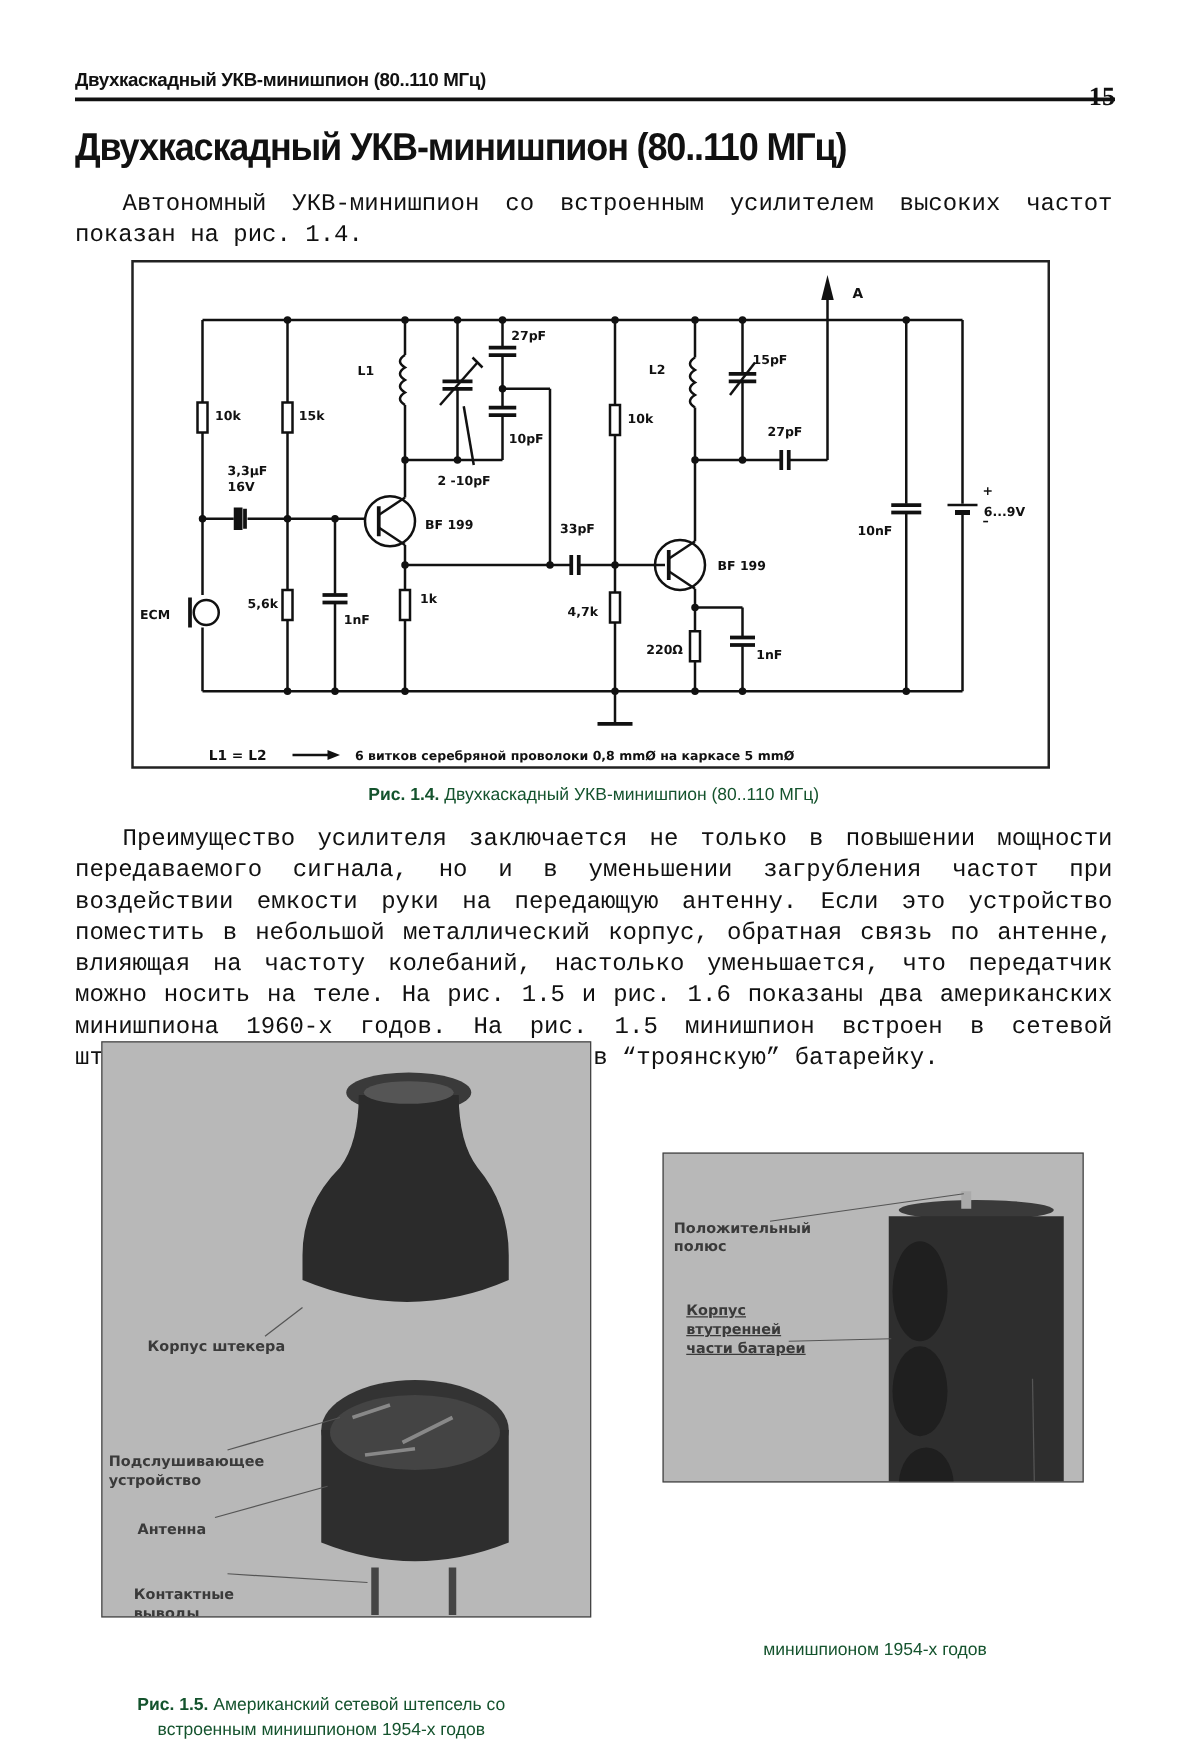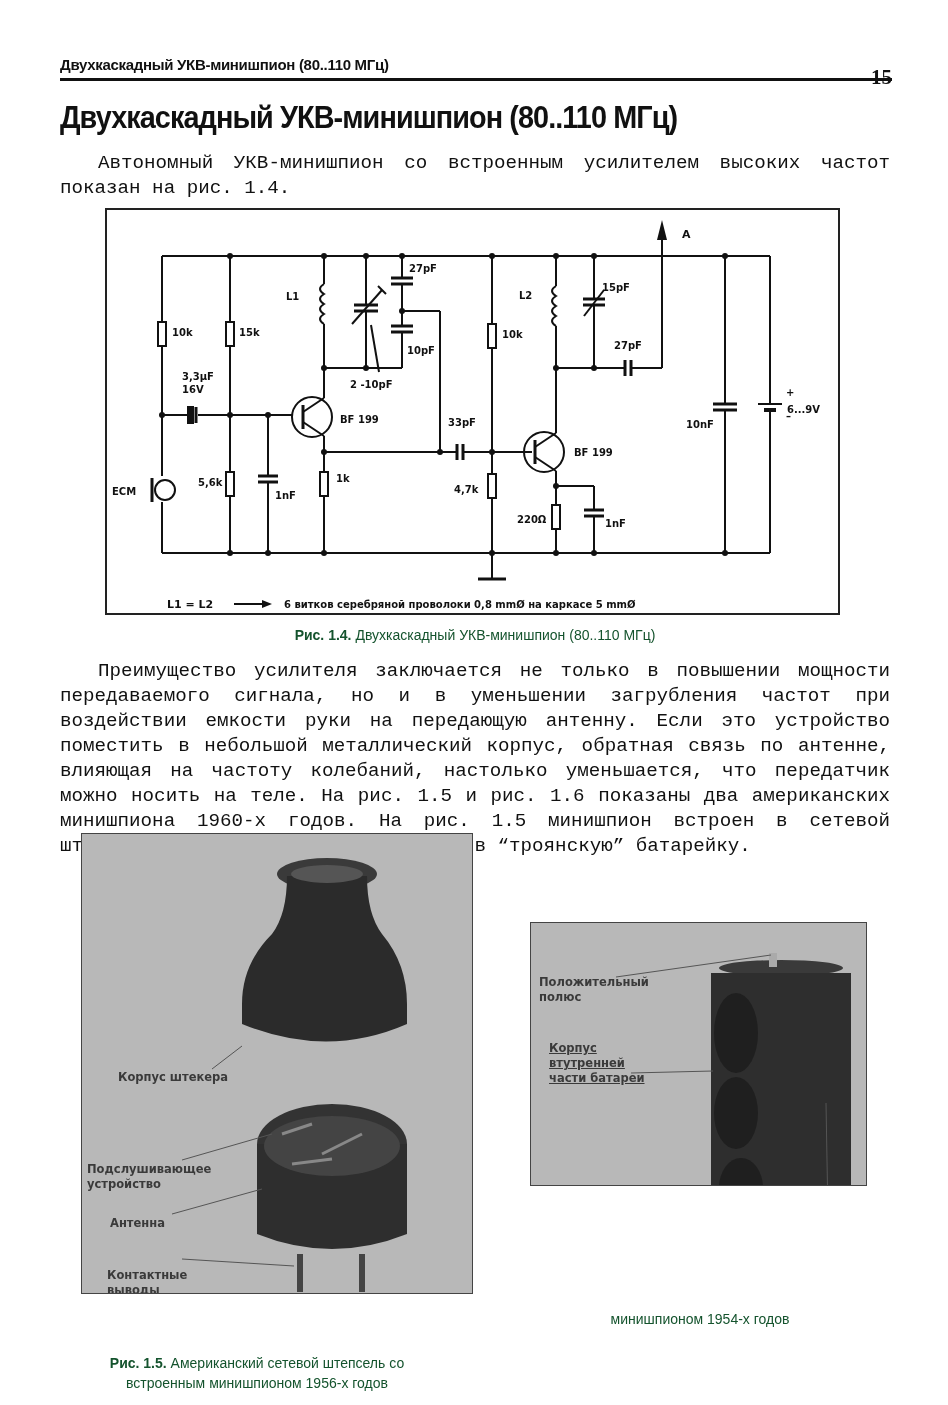--- a/index.html
+++ b/index.html
@@ -265,17 +265,17 @@
     <line x1="295" y1="180" x2="298" y2="350" stroke="#555" stroke-width="1"></line>
   </svg>
   <div class="plabel" style="left:8px;top:52px;width:120px;">Положительный полюс</div>
   <div class="plabel" style="left:18px;top:118px;width:100px;text-decoration:underline;">Корпус втутренней части батареи</div>
   <div class="plabel" style="left:88px;top:308px;">Антенна</div>
   <div class="plabel" style="left:98px;top:350px;">Подслушивающее устройство</div>
 </div>
 
 <div class="abs caption cap15">
   <div><b>Рис. 1.5.</b><span> Американский сетевой штепсель со</span></div>
-  <div>встроенным минишпионом 1956-х годов</div>
+  <div>встроенным минишпионом 1954-х годов</div>
 </div>
 <div class="abs caption cap16">
   <div>минишпионом 1954-х годов</div>
 </div>
 
 </body></html>

